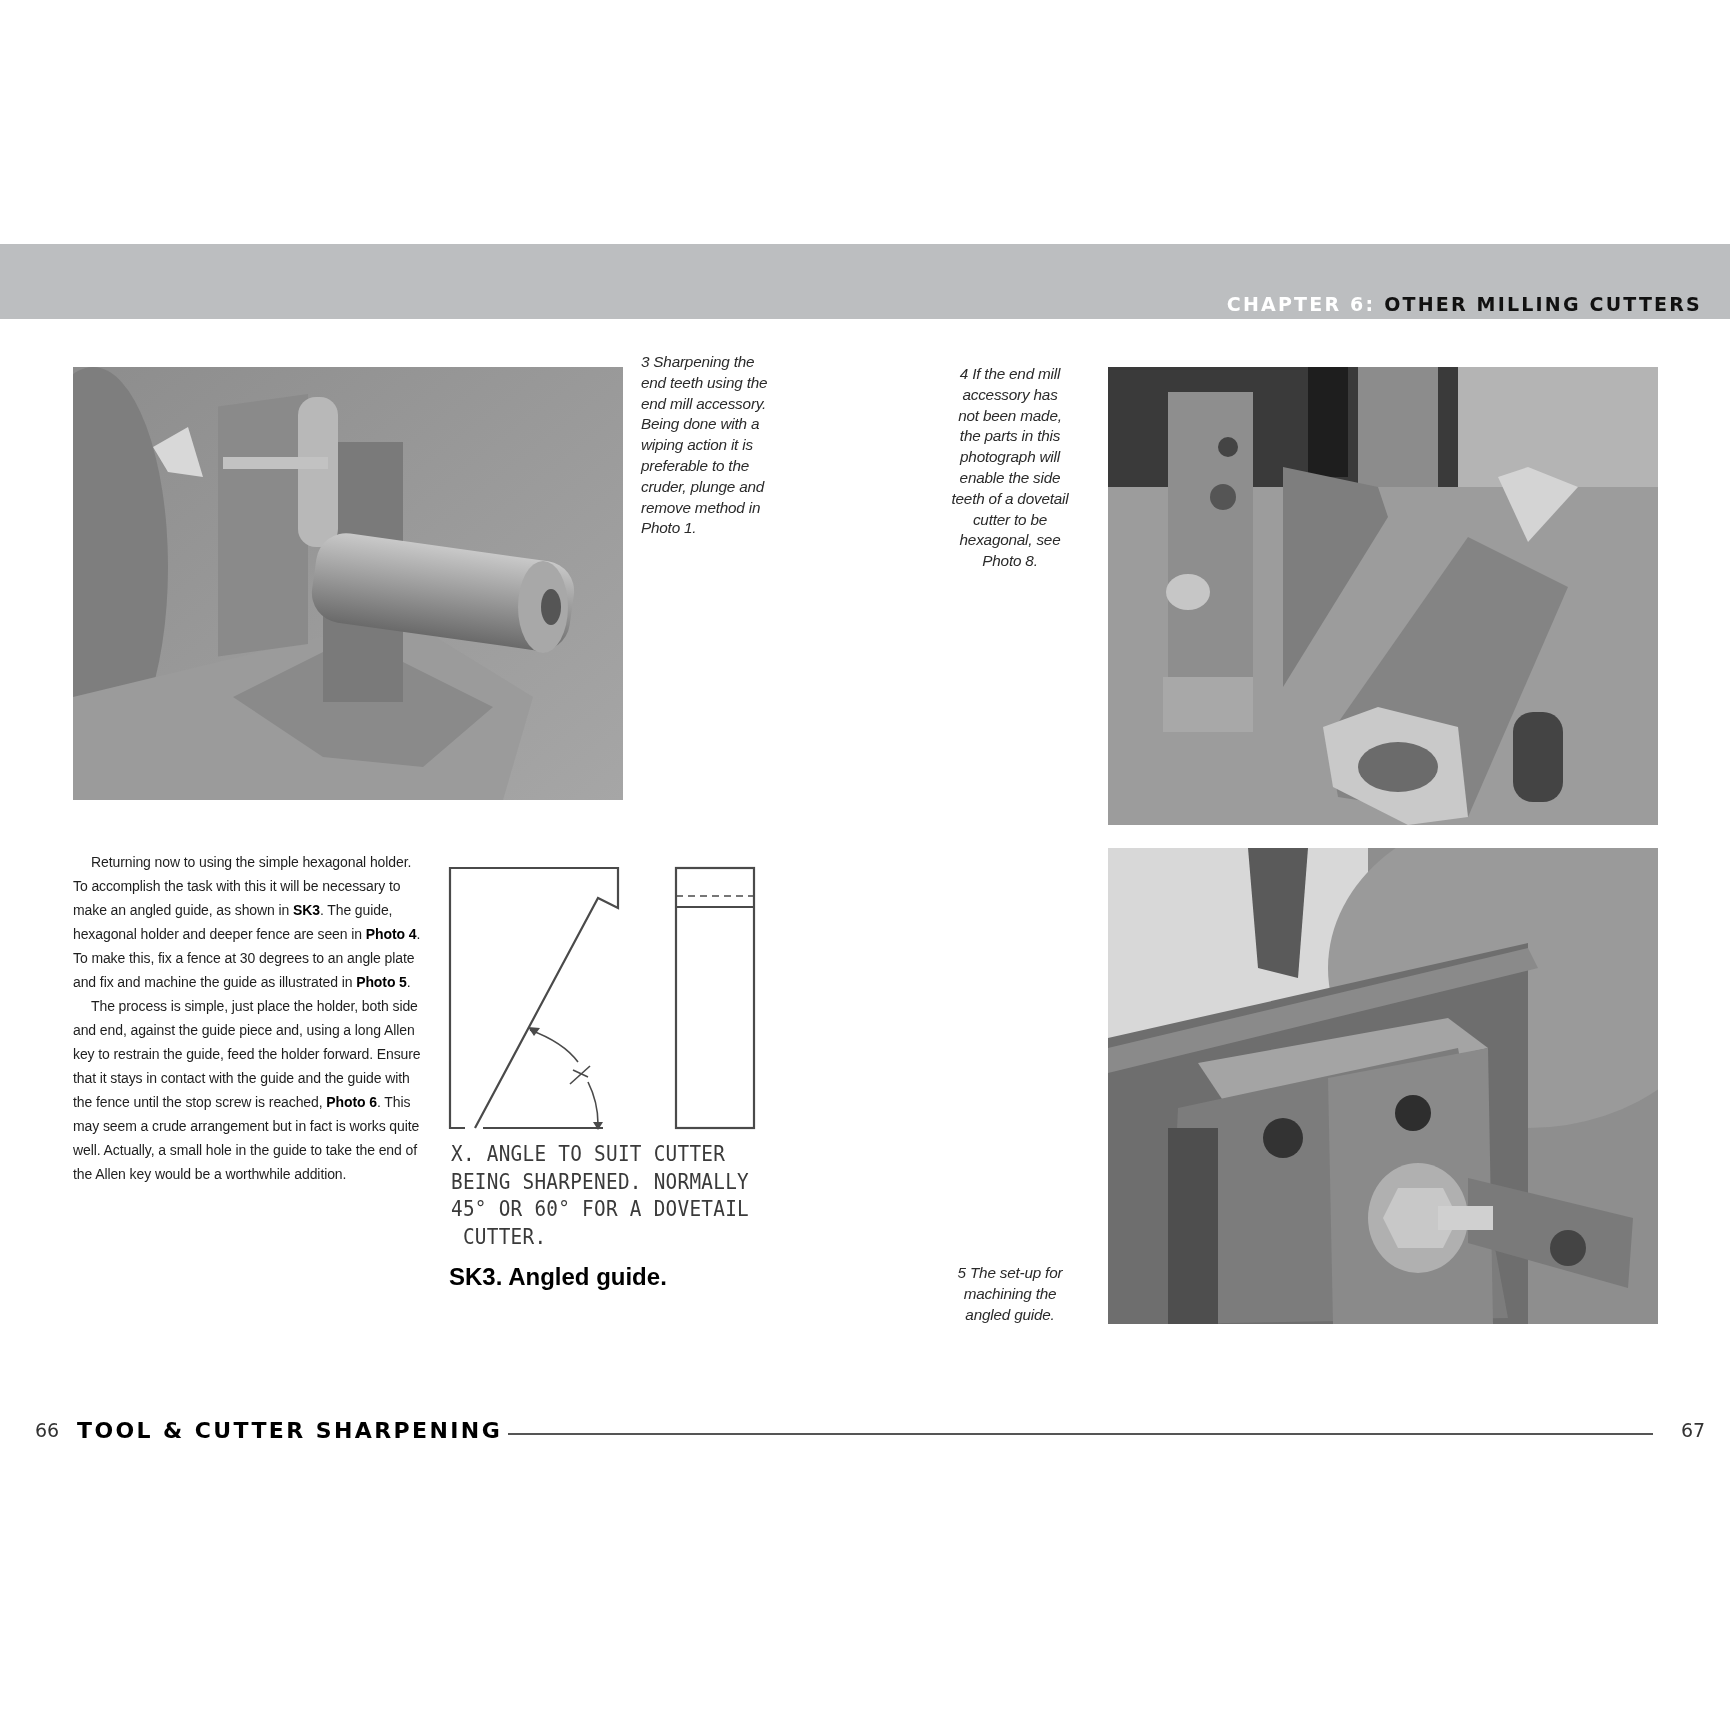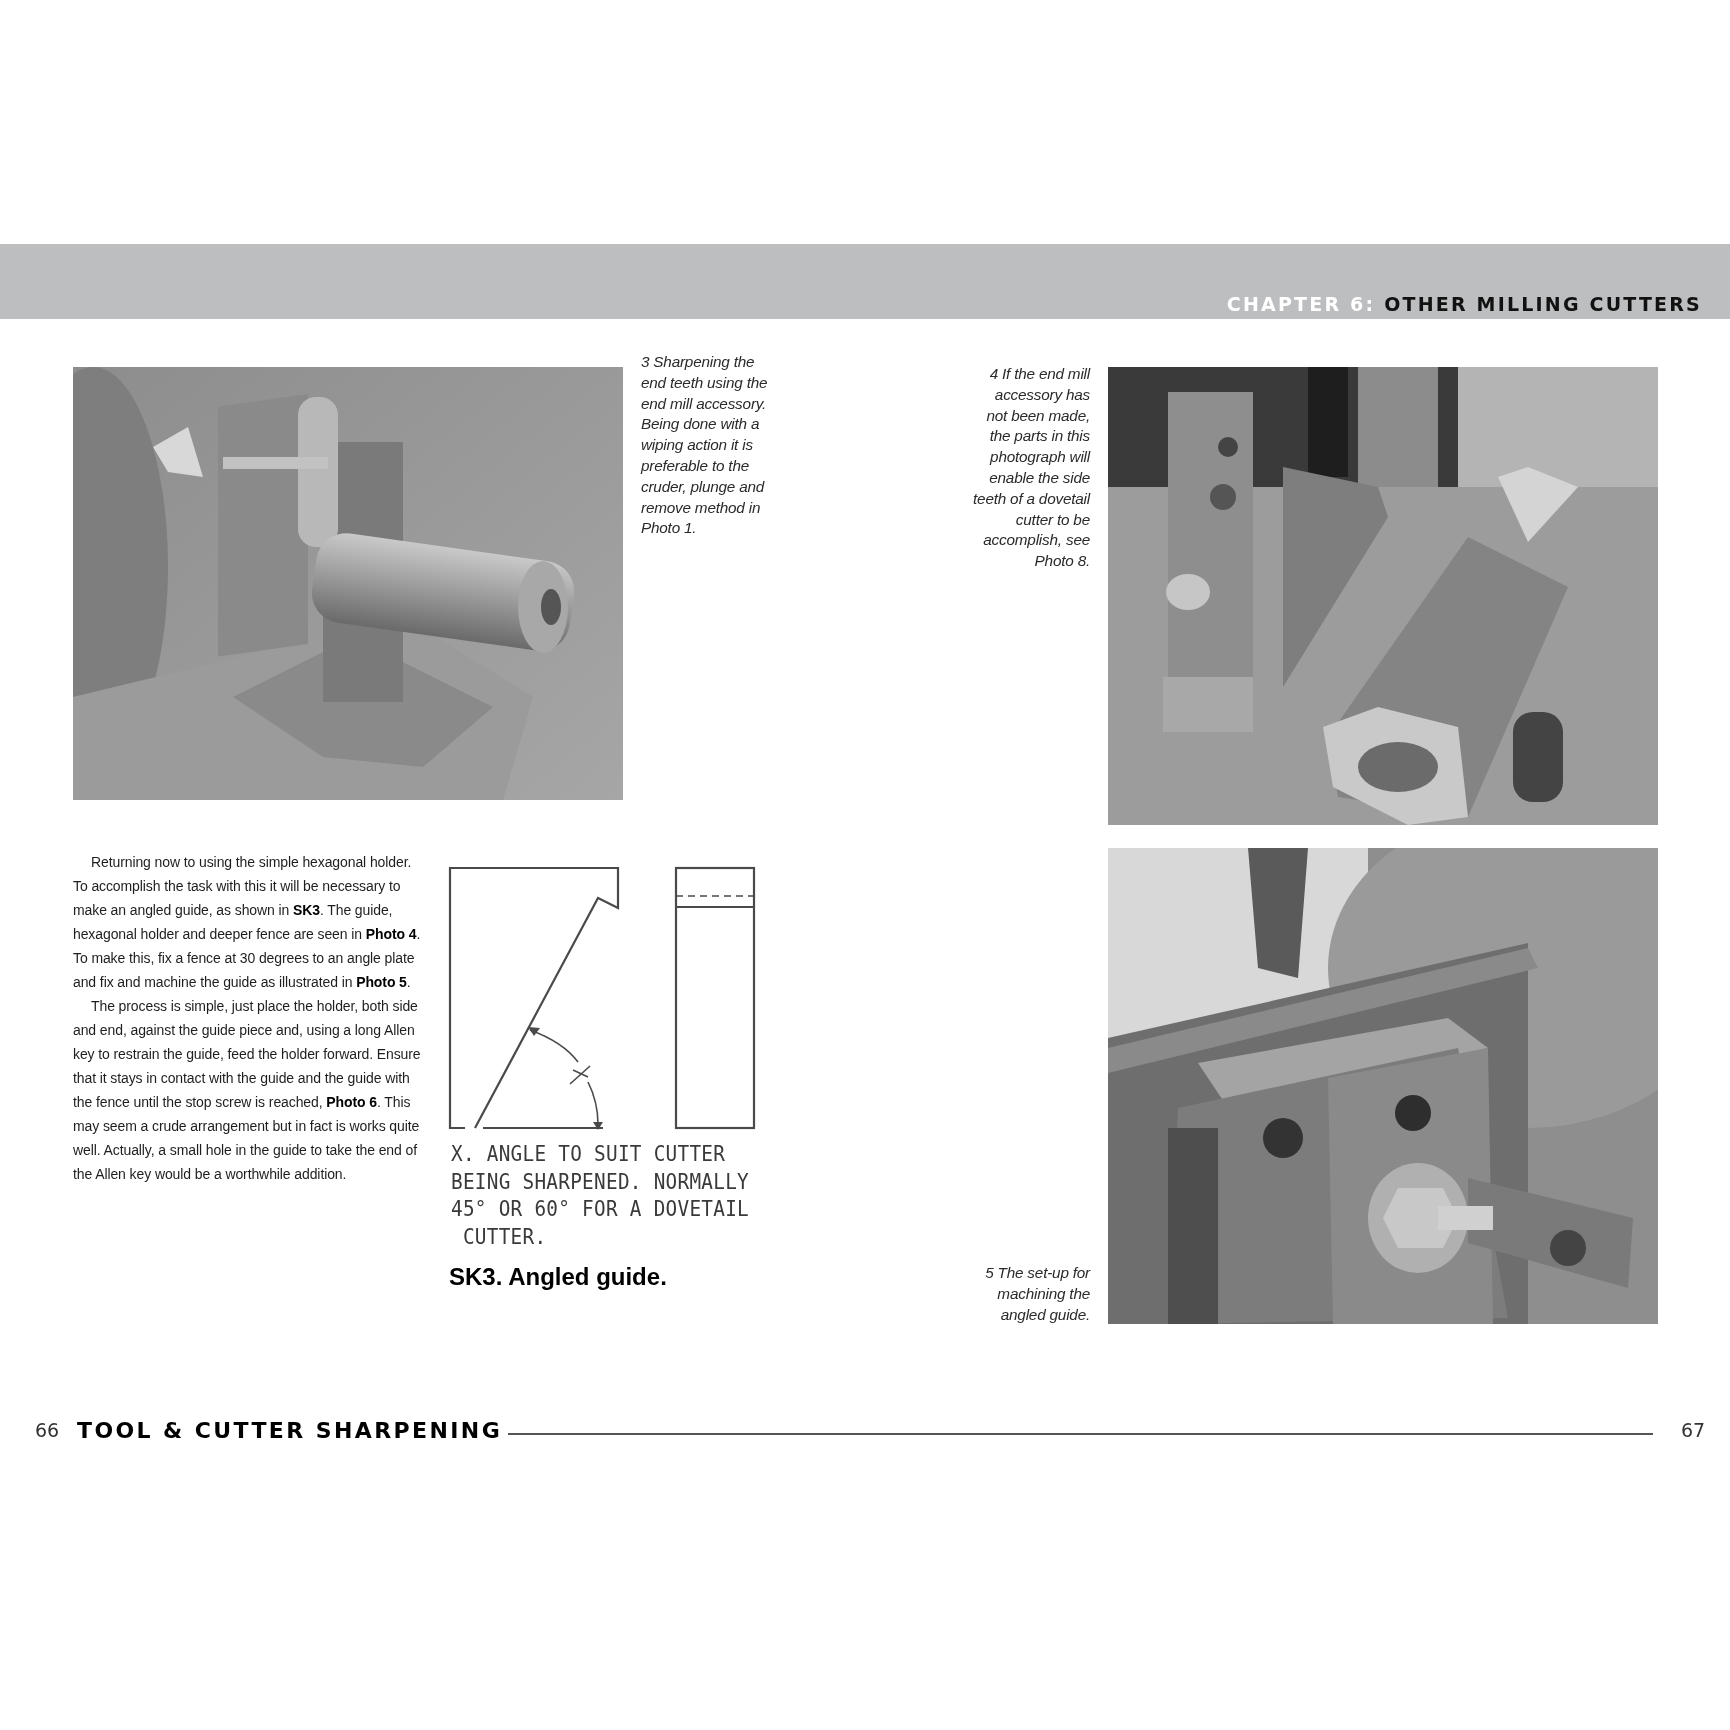--- a/index.html
+++ b/index.html
@@ -11,21 +11,21 @@
              font-weight:bold; font-size:19px; letter-spacing:2.2px; white-space:nowrap;margin-left:36px; }
   .chapter .ch-num { color:#ffffff; }
   .chapter .ch-title { color:#111111; }
 
   .photo { position:absolute; overflow:hidden; }
   .photo svg { display:block; width:100%; height:100%; }
 
   .caption { position:absolute; font-style:italic; font-size:15.3px; line-height:20.8px;
              color:#2a2a2a; letter-spacing:-0.2px; }
   .caption p { margin:0; }
-  .caption.right { text-align:right; }
+  .caption.right { text-align:center; }
 
   .body-text { position:absolute; left:73px; top:850px; width:352px; font-size:14px;
                line-height:24px; color:#1e1e1e; letter-spacing:-0.1px; }
   .body-text p { margin:0; text-indent:18px; }
   .body-text b { font-weight:bold; color:#000; }
 
   .sketch { position:absolute; left:448px; top:862px; width:320px; height:270px; }
   .sketch-note { position:absolute; left:451px; top:1140px; width:320px;
                  font-family:"DejaVu Sans Mono", monospace; font-size:22px; line-height:27.5px;
                  color:#3a3a3a; transform:scaleX(0.88); transform-origin:left top; letter-spacing:0.3px; }
@@ -87,21 +87,21 @@
 
 <div class="caption right" style="left:930px; top:364px; width:160px;">
   <p>4 If the end mill</p>
   <p>accessory has</p>
   <p>not been made,</p>
   <p>the parts in this</p>
   <p>photograph will</p>
   <p>enable the side</p>
   <p>teeth of a dovetail</p>
   <p>cutter to be</p>
-  <p>accomplish, see</p>
+  <p>hexagonal, see</p>
   <p>Photo 8.</p>
 </div>
 <div class="photo" style="left:1108px; top:367px; width:550px; height:458px;">
   <svg viewBox="0 0 550 458" preserveAspectRatio="none">
     <rect width="550" height="458" fill="#a2a2a2"></rect>
     <rect x="0" y="0" width="350" height="120" fill="#3a3a3a"></rect>
     <rect x="250" y="0" width="80" height="130" fill="#8c8c8c"></rect>
     <rect x="200" y="0" width="40" height="110" fill="#1e1e1e"></rect>
     <rect x="350" y="0" width="200" height="458" fill="#b4b4b4"></rect>
     <rect x="0" y="120" width="550" height="338" fill="#9c9c9c"></rect>

